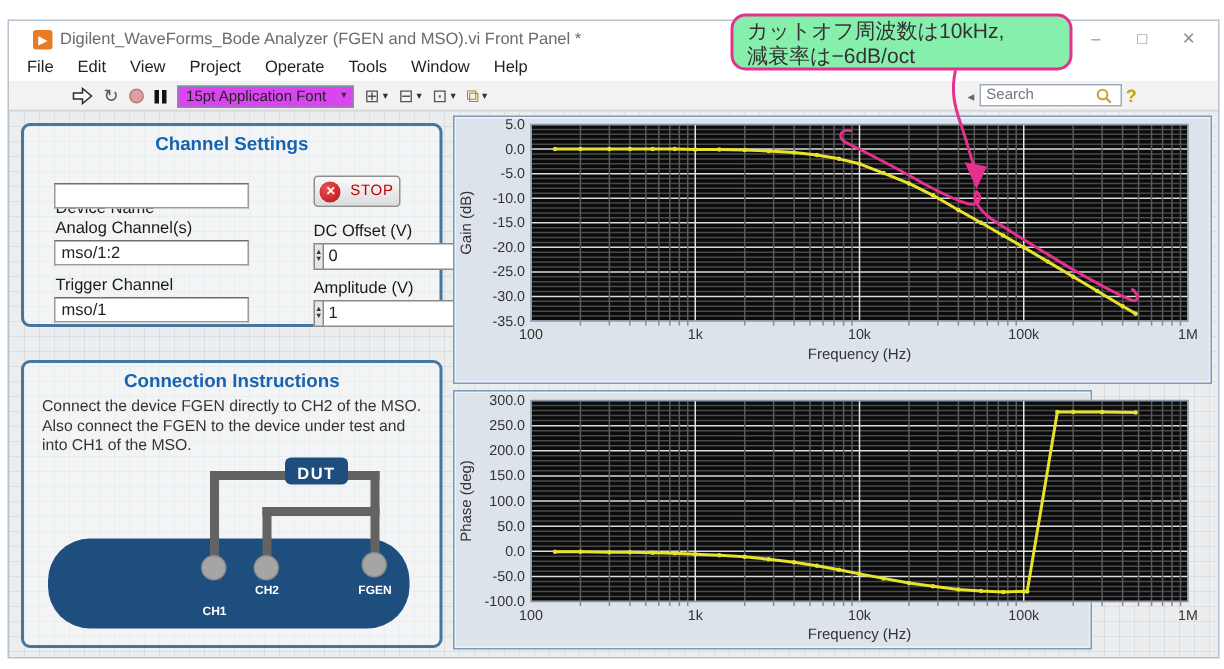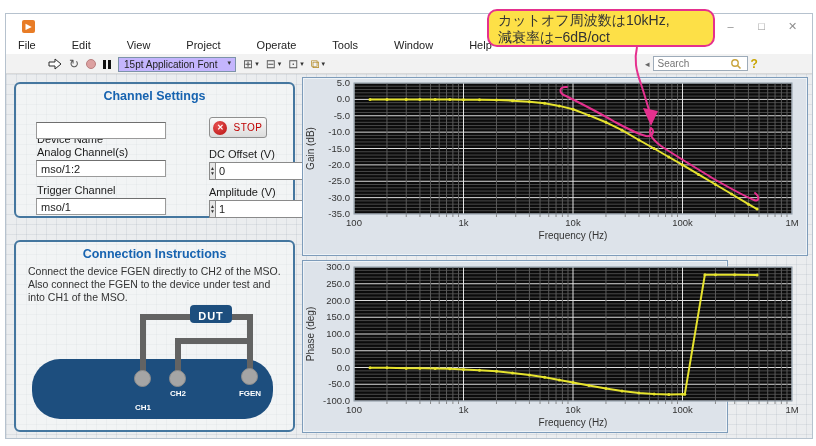--- a/index.html
+++ b/index.html
@@ -11,32 +11,32 @@
 
   
   .titlebar { position:absolute; left:0; top:0; width:806px; height:24px; background:#fff; }
   .lv-icon { position:absolute; left:16px; top:6px; width:13px; height:13px; background:#e87c26;
              border-radius:2px; color:#fff; font-size:8px; line-height:13px; text-align:center; }
   .title-text { position:absolute; left:34px; top:6px; font-size:11px; color:#6a6a6a; white-space:nowrap; }
   .winbtns { position:absolute; right:4px; top:0; height:24px; display:flex; }
   .winbtn { width:31px; height:24px; text-align:center; line-height:24px; font-size:11px; color:#8f8f8f; }
 
   
-  .menubar { position:absolute; left:0; top:24px; width:806px; height:16px; background:#fff; display:flex; padding-left:4px;gap:20px; }
+  .menubar { position:absolute; left:0; top:24px; width:806px; height:16px; background:#fff; display:flex; padding-left:4px; }
   .menu-item { font-size:11px; color:#222; padding:1px 8px; }
 
   
   .toolbar { position:absolute; left:0; top:40px; width:806px; height:20px; background:#f2f2f2;
              border-bottom:1px solid #d9d9d9; }
   .tb-row { position:absolute; left:42px; top:0; height:20px; display:flex; align-items:center; gap:7px; }
   .tb-glyph { font-size:12px; color:#555; line-height:18px; }
   .abort-dot { width:10px; height:10px; border-radius:50%; background:#dca0a0; border:1px solid #b97f7f; }
   .pause-bars { display:flex; gap:2px; }
   .pause-bars i { display:block; width:3px; height:9px; background:#111; }
-  .font-box { width:118px; height:15px; background:#c4b5fd; border:1px solid #7d93a9; font-size:10px;
+  .font-box { width:118px; height:15px; background:#d946ef; border:1px solid #7d93a9; font-size:10px;
               color:#222; padding:1px 4px 0 5px; display:flex; justify-content:space-between; }
   .dd { font-size:7px; color:#333; }
   .tool-dd { display:flex; align-items:center; gap:2px; }
   .search-wrap { position:absolute; left:639px; top:2px; display:flex; align-items:center; gap:3px; }
   .collapse { font-size:9px; color:#666; }
   .search-box { width:95px; height:15px; border:1px solid #9dabb9; background:#fff; display:flex; align-items:center; }
   .search-box input { border:none; outline:none; width:76px; font-size:10px; padding-left:4px; color:#444;
                       font-family:"Liberation Sans", sans-serif; background:transparent; }
   .help-glyph { font-size:12px; font-weight:bold; color:#c8a400; }
 
@@ -71,33 +71,34 @@
   .wire { position:absolute; background:#636363; }
   .port-circle { position:absolute; width:17px; height:17px; border-radius:50%; background:#a5a5a5; border:1px solid #8c8c8c;}
   .port-label { position:absolute; color:#fff; font-weight:bold; font-size:8px; transform:translateX(-50%); }
 
   
   .chart { position:absolute; background:#dde3ea; border:1px solid #7e9cba; box-shadow:inset 0 0 0 1px #eef3f7; }
   .chart svg { display:block; font-family:"Liberation Sans", sans-serif; }
 
   
   #anno-svg { position:absolute; left:0; top:0; z-index:60; pointer-events:none; }
-  .callout { position:absolute; left:487px; top:9px; width:228px; height:38px; background:#fde047;
+  .callout { position:absolute; left:487px; top:9px; width:228px; height:38px; background:#86efac;
              border:2px solid #e5308e; border-radius:10px; z-index:61; padding:1px 0 0 9px;
              font-size:14px; line-height:17px; color:#333; }
 </style>
 </head>
 <body>
 
 <div id="page">
 
   <div class="window">
 
     <div class="titlebar">
       <div class="lv-icon">▶</div>
+      <div class="title-text">Digilent_WaveForms_Bode Analyzer (FGEN and MSO).vi Front Panel *</div>
       <div class="winbtns">
         <div class="winbtn">–</div>
         <div class="winbtn">□</div>
         <div class="winbtn">✕</div>
       </div>
     </div>
 
     <div class="menubar">
       <span class="menu-item">File</span>
       <span class="menu-item">Edit</span>

